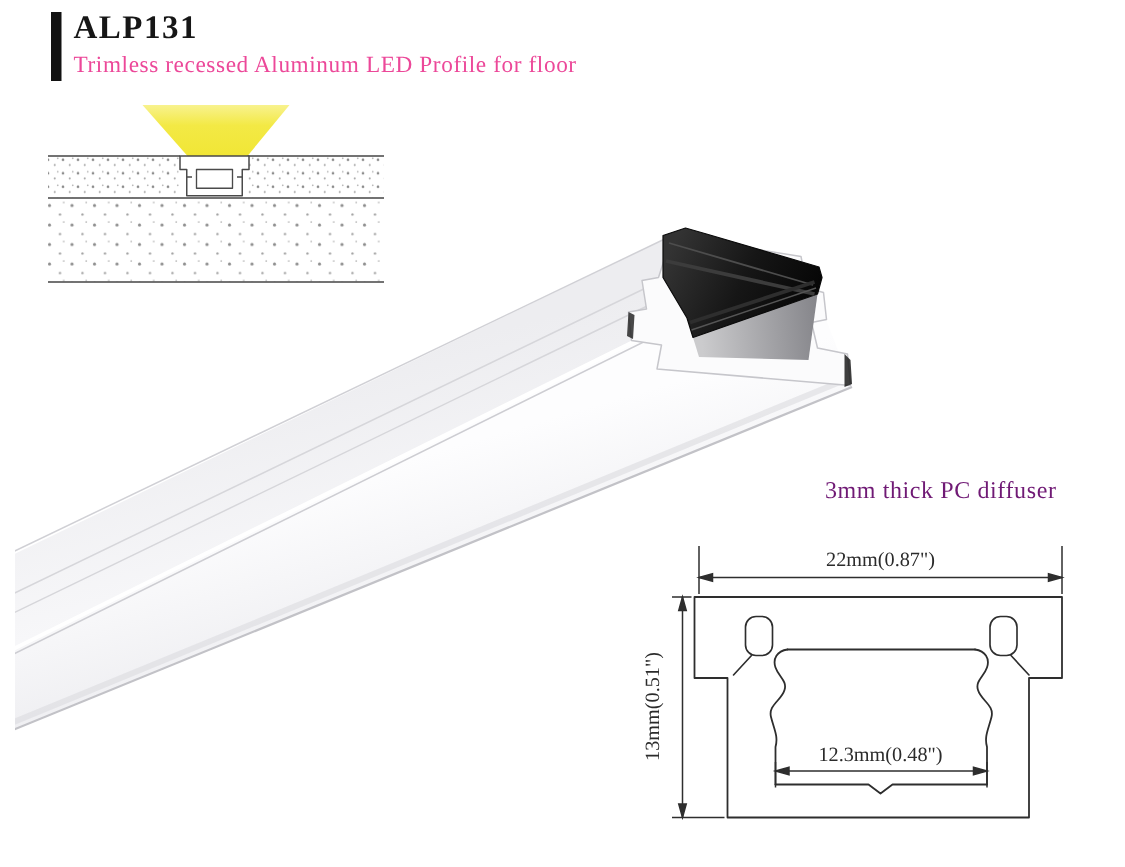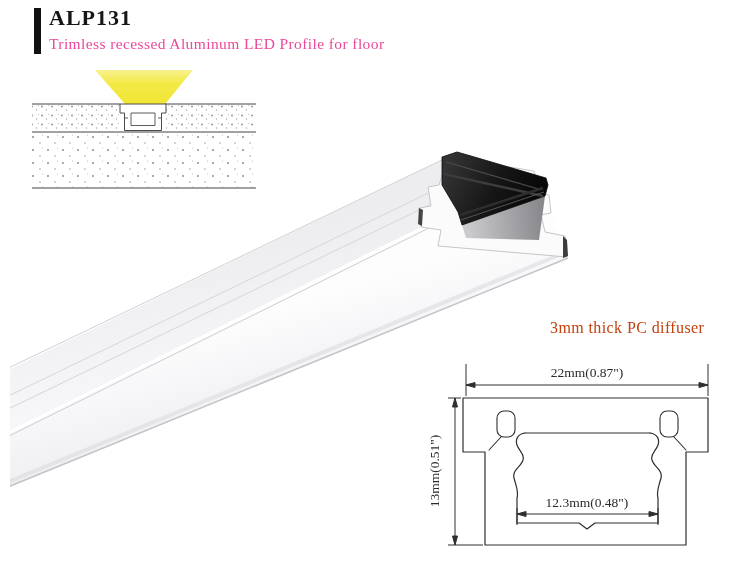--- a/index.html
+++ b/index.html
@@ -7,21 +7,21 @@
     position:relative;width:750px;height:578px;background:#ffffff;overflow:hidden;
     font-family:Liberation Serif, serif;
     margin-left:10px;
   }
   .abs{position:absolute;}
   
   #accent-bar{left:24px;top:8px;width:7px;height:46px;background:#121212;}
   #product-code{left:39px;top:5px;font-size:22px;font-weight:700;color:#161616;letter-spacing:1px;}
   #product-desc{left:39px;top:35px;font-size:15.5px;color:#ec4899;letter-spacing:0.4px;}
   
-  #diffuser-note{left:540px;top:319px;font-size:16px;color:#c2410c;letter-spacing:0.4px;}
+  #diffuser-note{left:540px;top:319px;font-size:16px;color:#701a75;letter-spacing:0.4px;}
   
   #install-svg{left:20px;top:68px;}
   #render-svg{left:0px;top:130px;}
   #tech-svg{left:405px;top:358px;}
   svg{display:block;}
   .dimtext{font-size:13.5px;fill:#2b2b2b;}
 </style>
 </head>
 <body>
 

